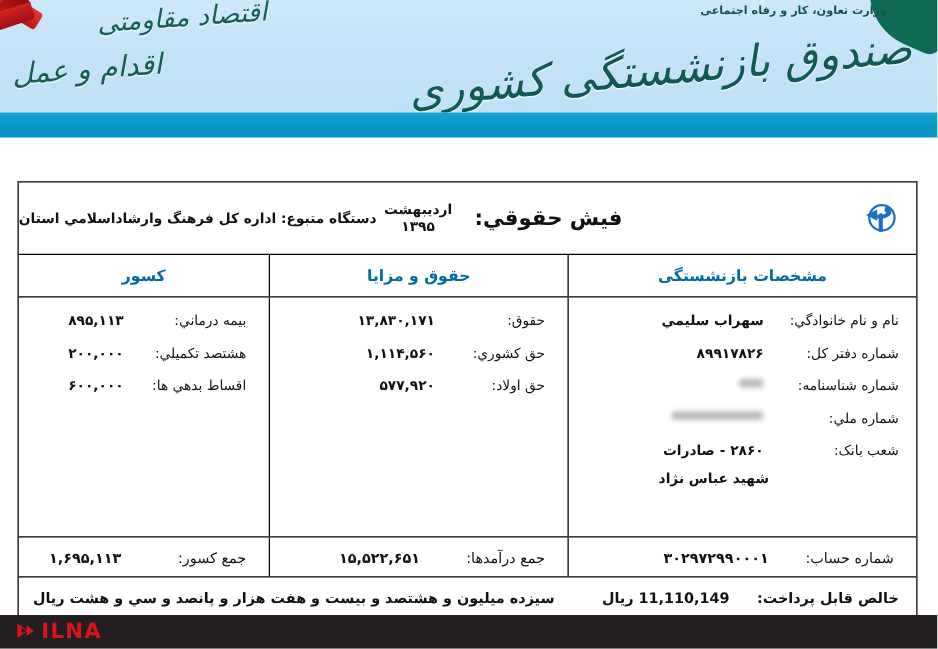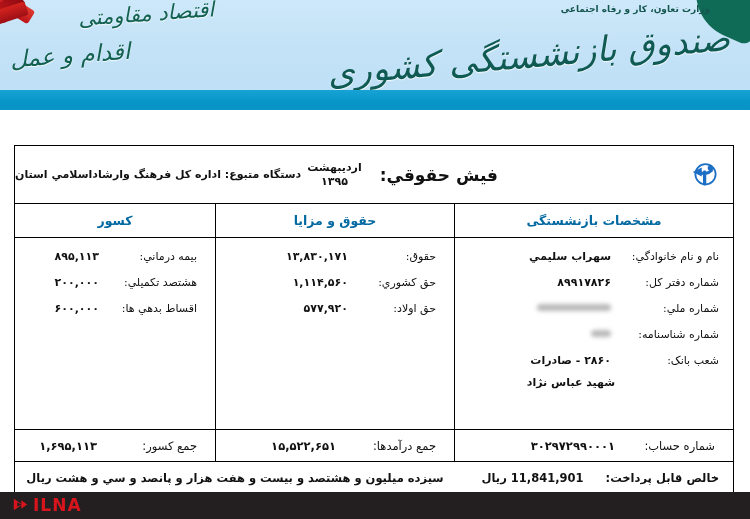--- a/index.html
+++ b/index.html
@@ -414,26 +414,26 @@
     <div class="col-a">
       <div class="field">
         <span class="f-label">نام و نام خانوادگي:</span>
         <span class="f-value">سهراب سلیمي</span>
       </div>
       <div class="field">
         <span class="f-label">شماره دفتر کل:</span>
         <span class="f-value">۸۹۹۱۷۸۲۶</span>
       </div>
       <div class="field">
+        <span class="f-label">شماره شناسنامه:</span>
+        <span class="f-value"><i class="redact redact-narrow"></i></span>
+      </div>
+      <div class="field">
         <span class="f-label">شماره ملي:</span>
         <span class="f-value"><i class="redact redact-wide"></i></span>
-      </div>
-      <div class="field">
-        <span class="f-label">شماره شناسنامه:</span>
-        <span class="f-value"><i class="redact redact-narrow"></i></span>
       </div>
       <div class="field">
         <span class="f-label">شعب بانک:</span>
         <span class="f-value">۲۸۶۰                  - صادرات</span>
       </div>
       <div class="bank-branch">شهید عباس نژاد</div>
     </div>
 
     <div class="col-b">
       <div class="field">
@@ -483,21 +483,21 @@
       <div class="total-field">
         <span class="f-label">جمع کسور:</span>
         <span class="f-value">۱,۶۹۵,۱۱۳</span>
       </div>
     </div>
   </div>
 
   <div class="row netrow">
     <div class="net-right">
       <span>خالص قابل پرداخت:</span>
-      <span>11,841,901 ریال</span>
+      <span>11,110,149 ریال</span>
     </div>
     <div class="net-left">
       <span>سیزده میلیون و هشتصد و بیست و هفت هزار و پانصد و سي و هشت ریال</span>
     </div>
   </div>
 
 </div>
 
 <div class="footer-bar"></div>
 <div class="ilna">

